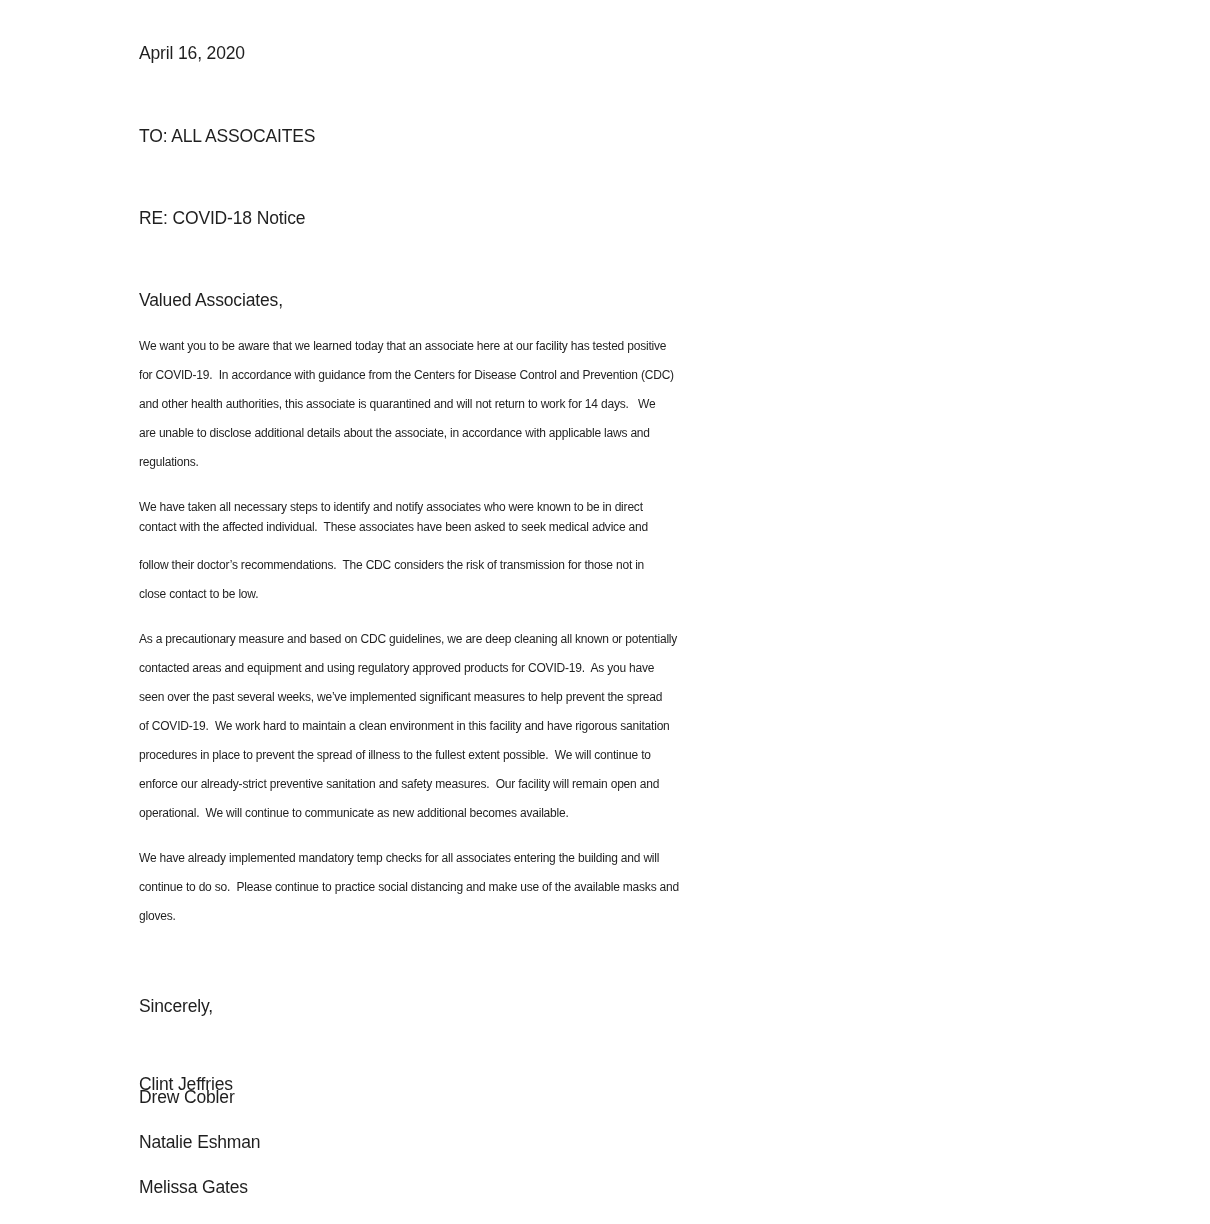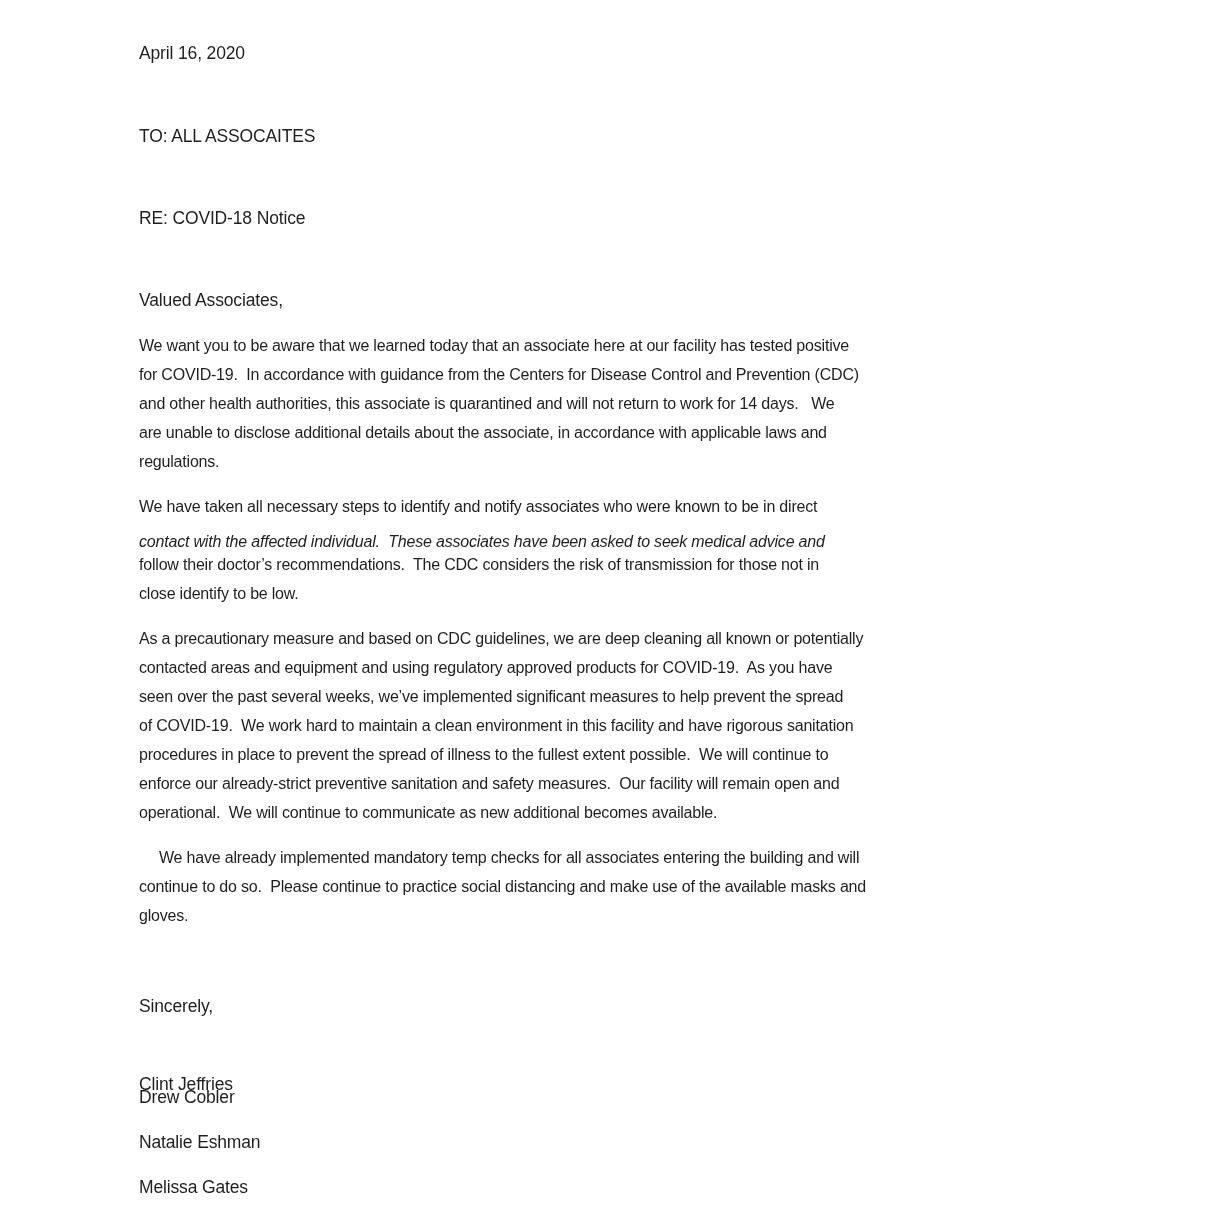--- a/index.html
+++ b/index.html
@@ -29,21 +29,21 @@
       font-size: 17.5px;
       line-height: 22px;
       white-space: pre;
       letter-spacing: -0.15px;
       color: #1f1f1f;
       filter: blur(0.35px);
     }
     .para-line {
       position: absolute;
       left: 139px;
-      font-size: 16px;
+      font-size: 12px;
       line-height: 22px;
       white-space: pre;
       letter-spacing: -0.2px;
       color: #1f1f1f;
       filter: blur(0.35px);
     }
   </style>
 </head>
 <body>
 
@@ -60,37 +60,37 @@
   <div>
     <div class="para-line" style="top:335px;">We want you to be aware that we learned today that an associate here at our facility has tested positive</div>
     <div class="para-line" style="top:364px;">for COVID-19.  In accordance with guidance from the Centers for Disease Control and Prevention (CDC)</div>
     <div class="para-line" style="top:393px;">and other health authorities, this associate is quarantined and will not return to work for 14 days.   We</div>
     <div class="para-line" style="top:422px;">are unable to disclose additional details about the associate, in accordance with applicable laws and</div>
     <div class="para-line" style="top:451px;">regulations.</div>
   </div>
 
   <div>
     <div class="para-line" style="top:496px;">We have taken all necessary steps to identify and notify associates who were known to be in direct</div>
-    <div class="para-line" style="top:531px;font-style:italic;">contact with the affected individual.  These associates have been asked to seek medical advice and</div>
+    <div class="para-line" style="top:516px;">contact with the affected individual.  These associates have been asked to seek medical advice and</div>
     <div class="para-line" style="top:554px;">follow their doctor’s recommendations.  The CDC considers the risk of transmission for those not in</div>
-    <div class="para-line" style="top:583px;">close identify to be low.</div>
+    <div class="para-line" style="top:583px;">close contact to be low.</div>
   </div>
 
   <div>
     <div class="para-line" style="top:628px;">As a precautionary measure and based on CDC guidelines, we are deep cleaning all known or potentially</div>
     <div class="para-line" style="top:657px;">contacted areas and equipment and using regulatory approved products for COVID-19.  As you have</div>
     <div class="para-line" style="top:686px;">seen over the past several weeks, we’ve implemented significant measures to help prevent the spread</div>
     <div class="para-line" style="top:715px;">of COVID-19.  We work hard to maintain a clean environment in this facility and have rigorous sanitation</div>
     <div class="para-line" style="top:744px;">procedures in place to prevent the spread of illness to the fullest extent possible.  We will continue to</div>
     <div class="para-line" style="top:773px;">enforce our already-strict preventive sanitation and safety measures.  Our facility will remain open and</div>
     <div class="para-line" style="top:802px;">operational.  We will continue to communicate as new additional becomes available.</div>
   </div>
 
   <div>
-    <div class="para-line" style="top:847px;margin-left:20px;">We have already implemented mandatory temp checks for all associates entering the building and will</div>
+    <div class="para-line" style="top:847px;">We have already implemented mandatory temp checks for all associates entering the building and will</div>
     <div class="para-line" style="top:876px;">continue to do so.  Please continue to practice social distancing and make use of the available masks and</div>
     <div class="para-line" style="top:905px;">gloves.</div>
   </div>
 
   <div class="line" style="top:995px;text-align:right;">Sincerely,</div>
 
   <div>
     <div class="line" style="top:1041px;margin-top:32px;">Clint Jeffries</div>
     <div class="line" style="top:1086px;">Drew Cobler</div>
     <div class="line" style="top:1131px;">Natalie Eshman</div>

